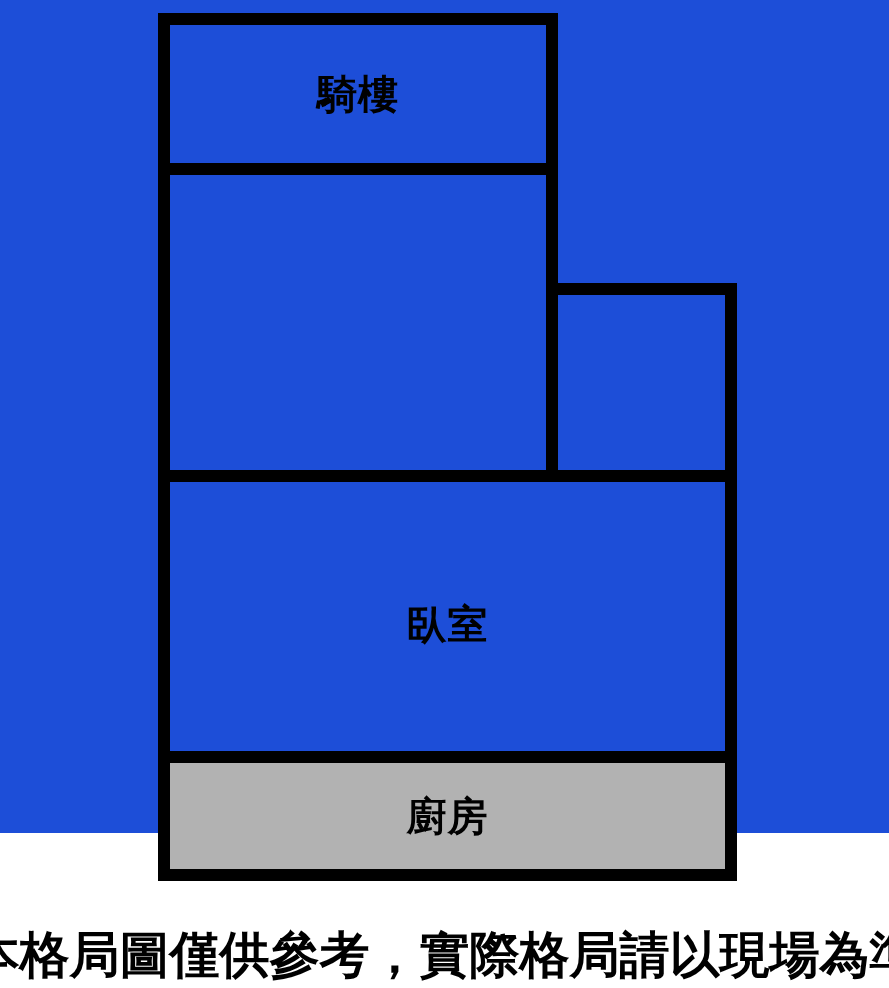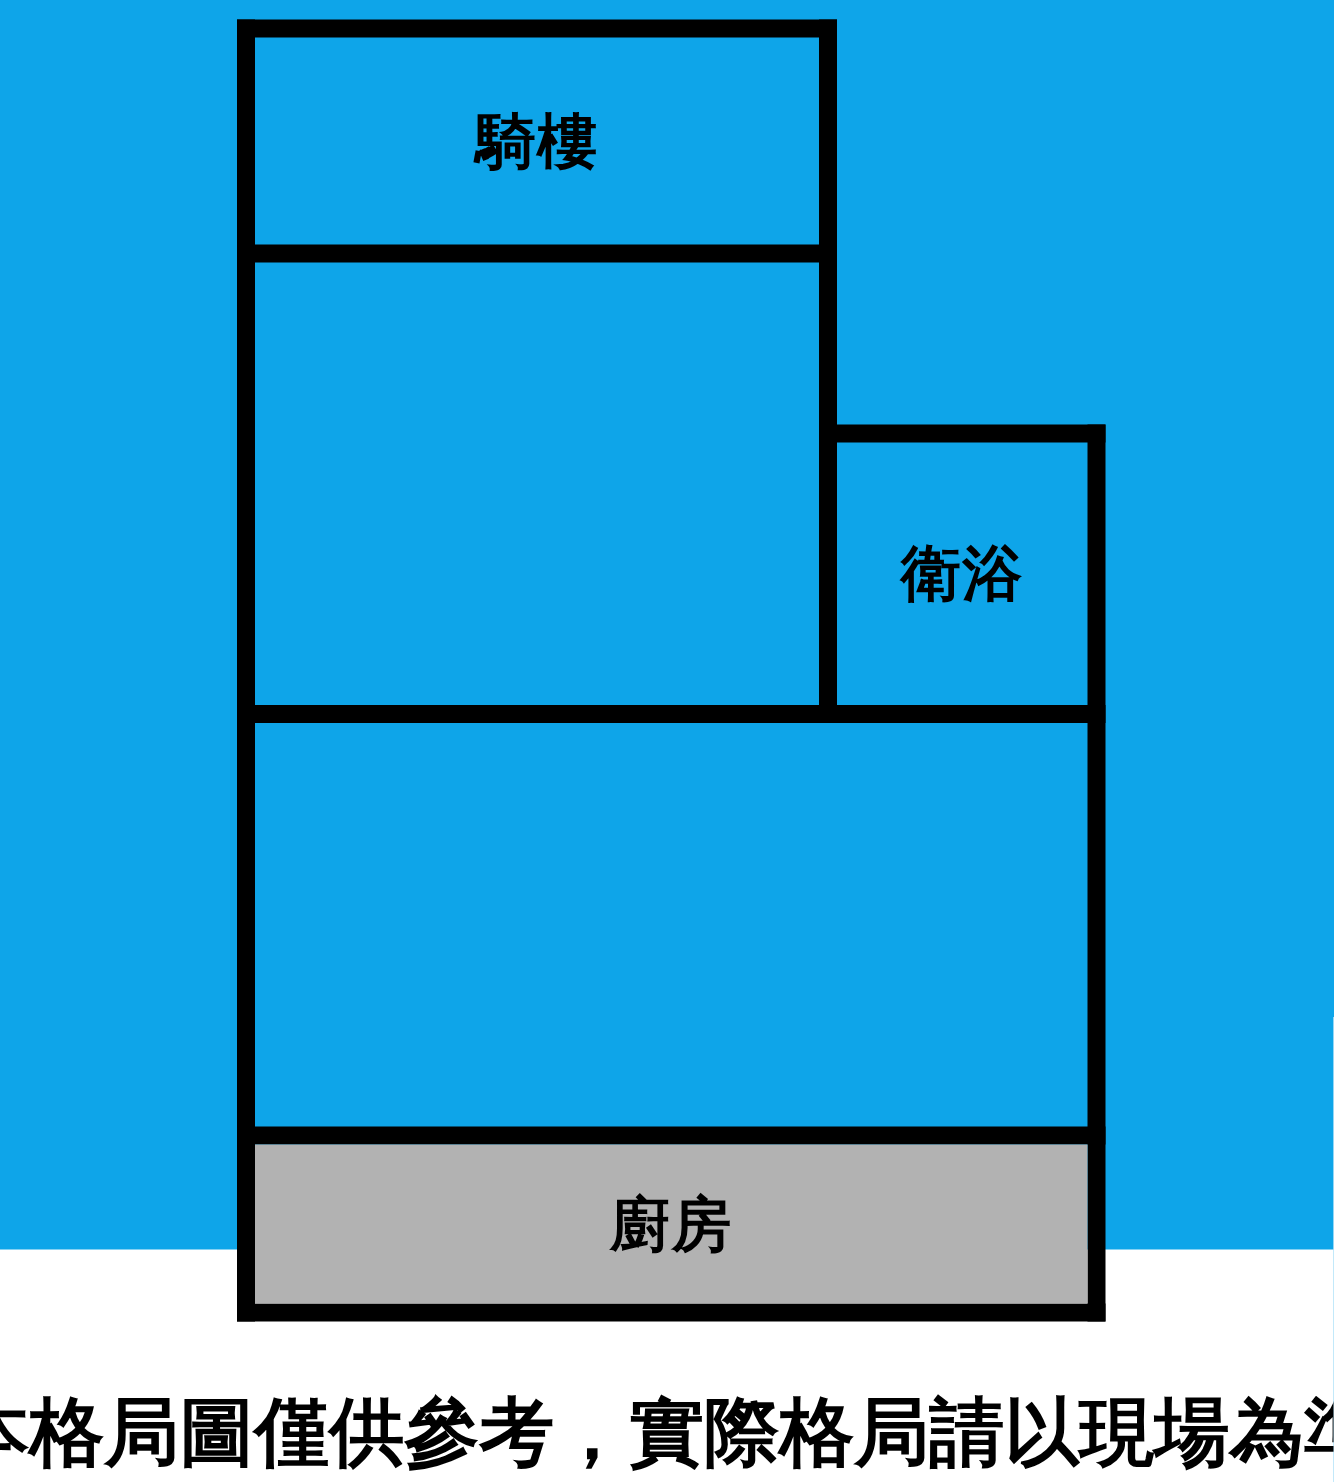--- a/index.html
+++ b/index.html
@@ -7,21 +7,21 @@
       width: 889px;
       height: 988px;
       background: #ffffff;
       font-family: "Liberation Sans", sans-serif;
       overflow: hidden;
     }
     .canvas {
       position: relative;
       width: 889px;
       height: 833px;
-      background: #0ea5e9;
+      background: #1d4ed8;
     }
     .wall {
       position: absolute;
       background: #000000;
     }
     .room {
       position: absolute;
       display: flex;
       align-items: center;
       justify-content: center;
@@ -74,24 +74,24 @@
 
   <div class="wall" style="left:158px; top:751px; width:579px; height:12px;"></div>
 
   <div class="wall" style="left:158px; top:869px; width:579px; height:12px;"></div>
 
   <div class="room" style="left:170px; top:25px; width:376px; height:138px;">
     <span class="room-label">騎樓</span>
   </div>
 
 
-  <div class="room" style="left:558px; top:295px; width:167px; height:175px;">
-    <span class="room-label">衛浴</span>
+
+  <div class="room" style="left:170px; top:482px; width:555px; height:269px; padding-top:16px;">
+    <span class="room-label">臥室</span>
   </div>
-
 
   <div class="room kitchen-area" style="left:170px; top:763px; width:555px; height:106px;">
     <span class="room-label">廚房</span>
   </div>
 
   <div class="caption">
     <span class="caption-text">本格局圖僅供參考，實際格局請以現場為準</span>
   </div>
 
 </div>

